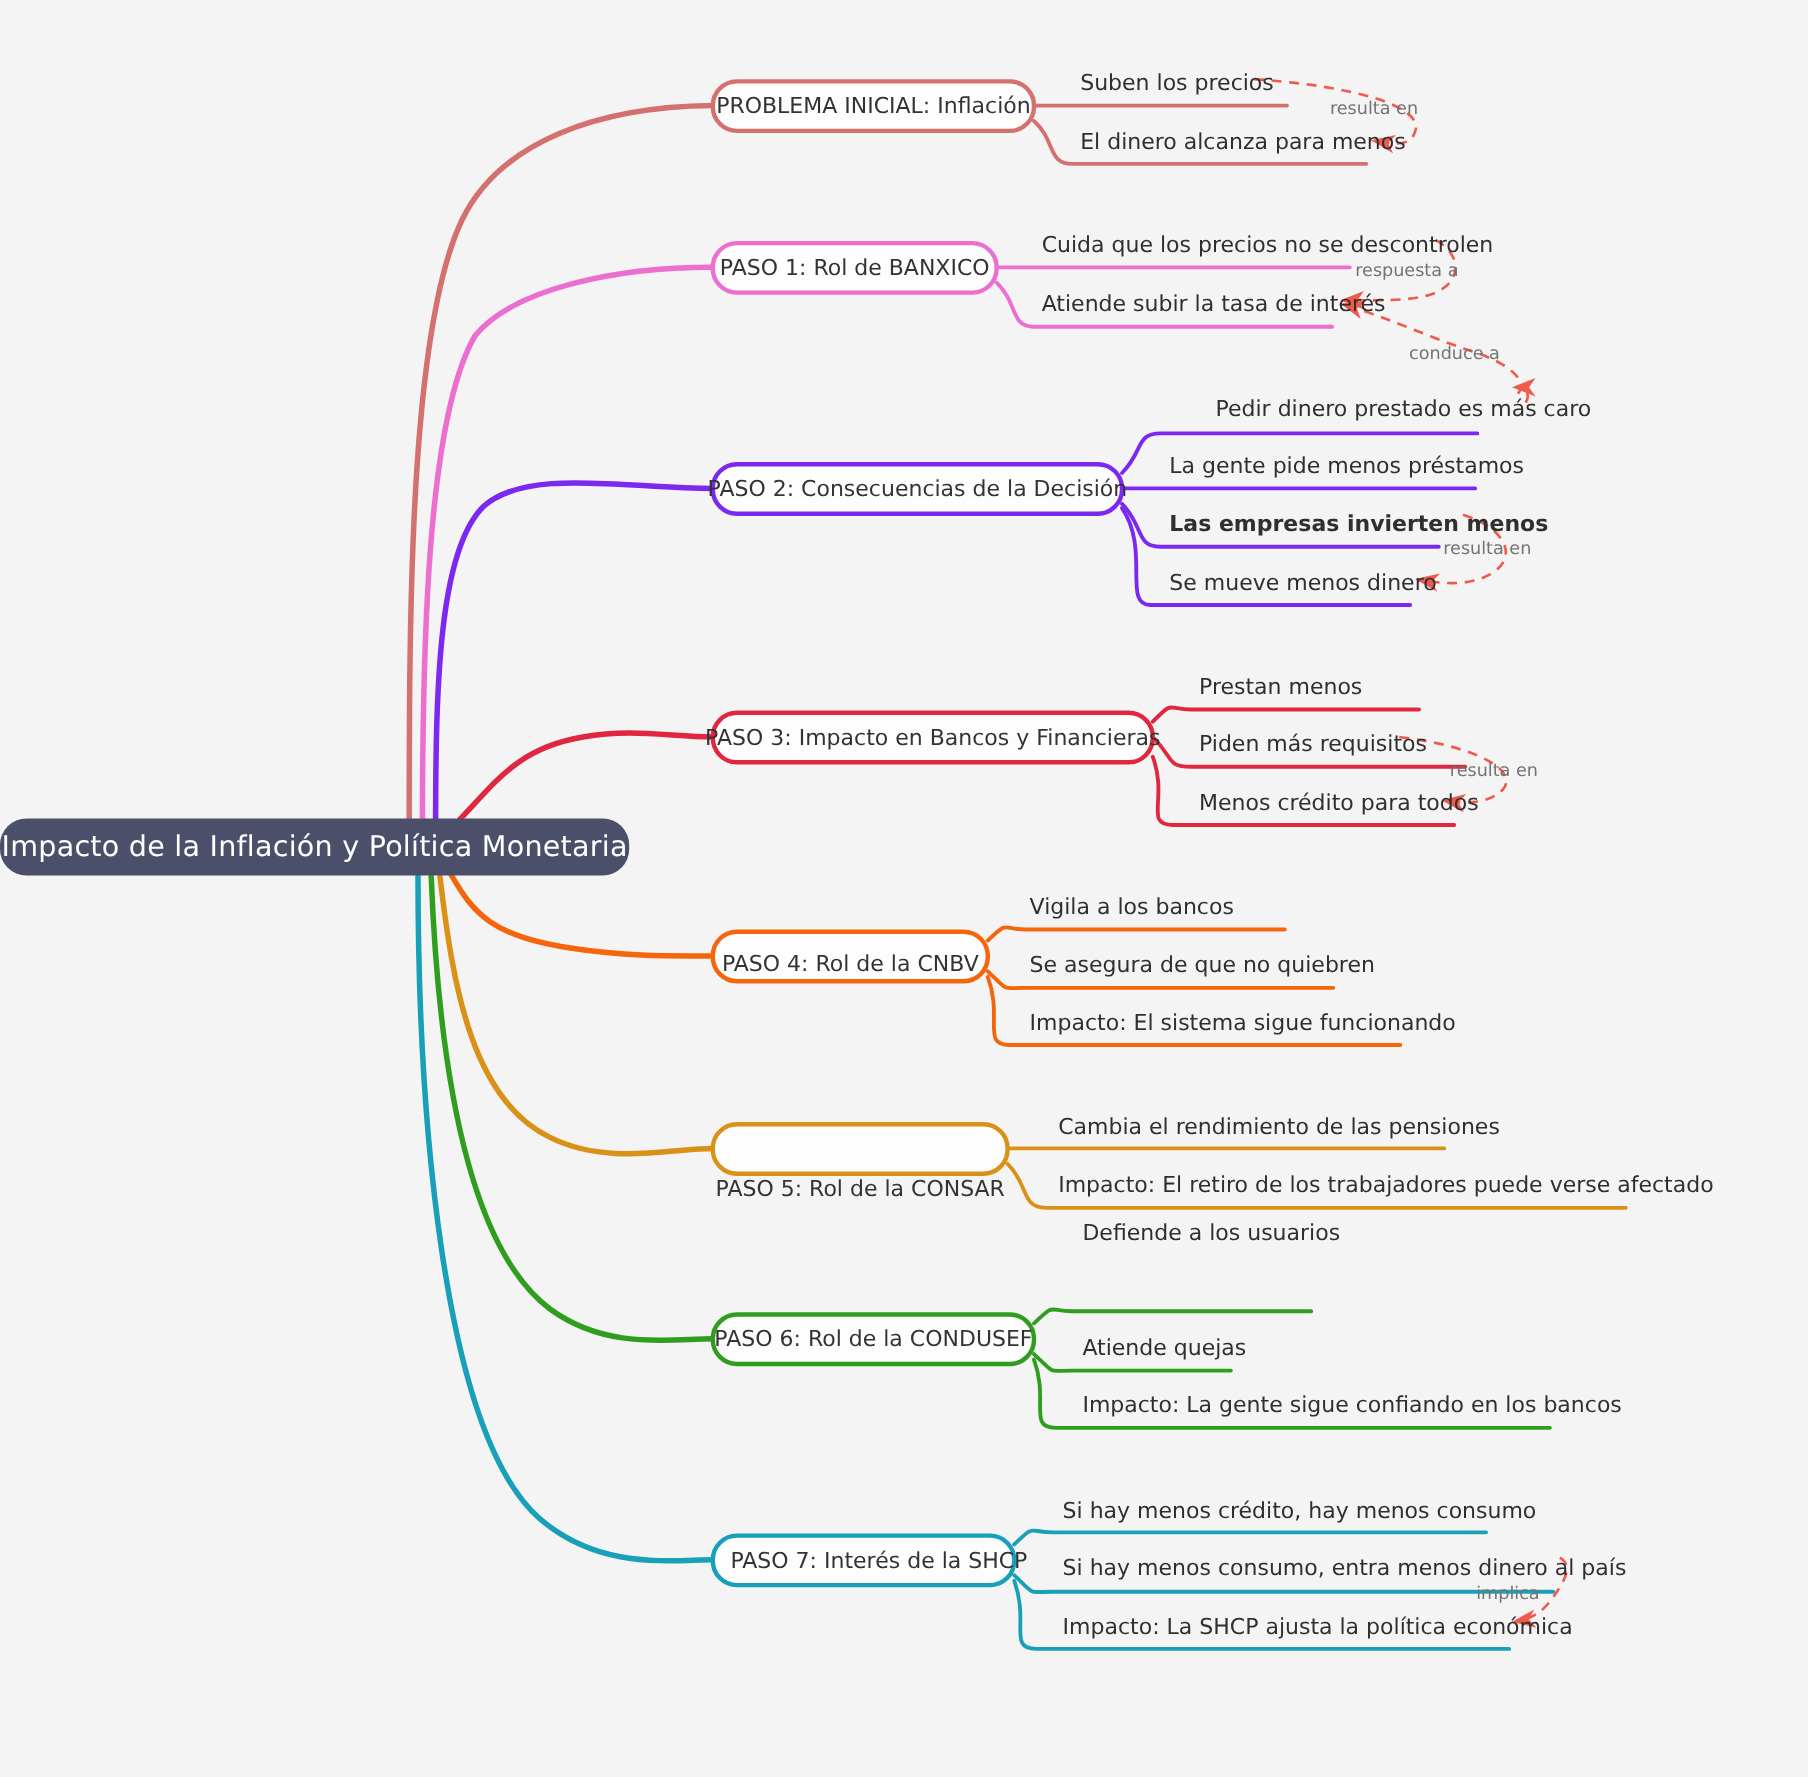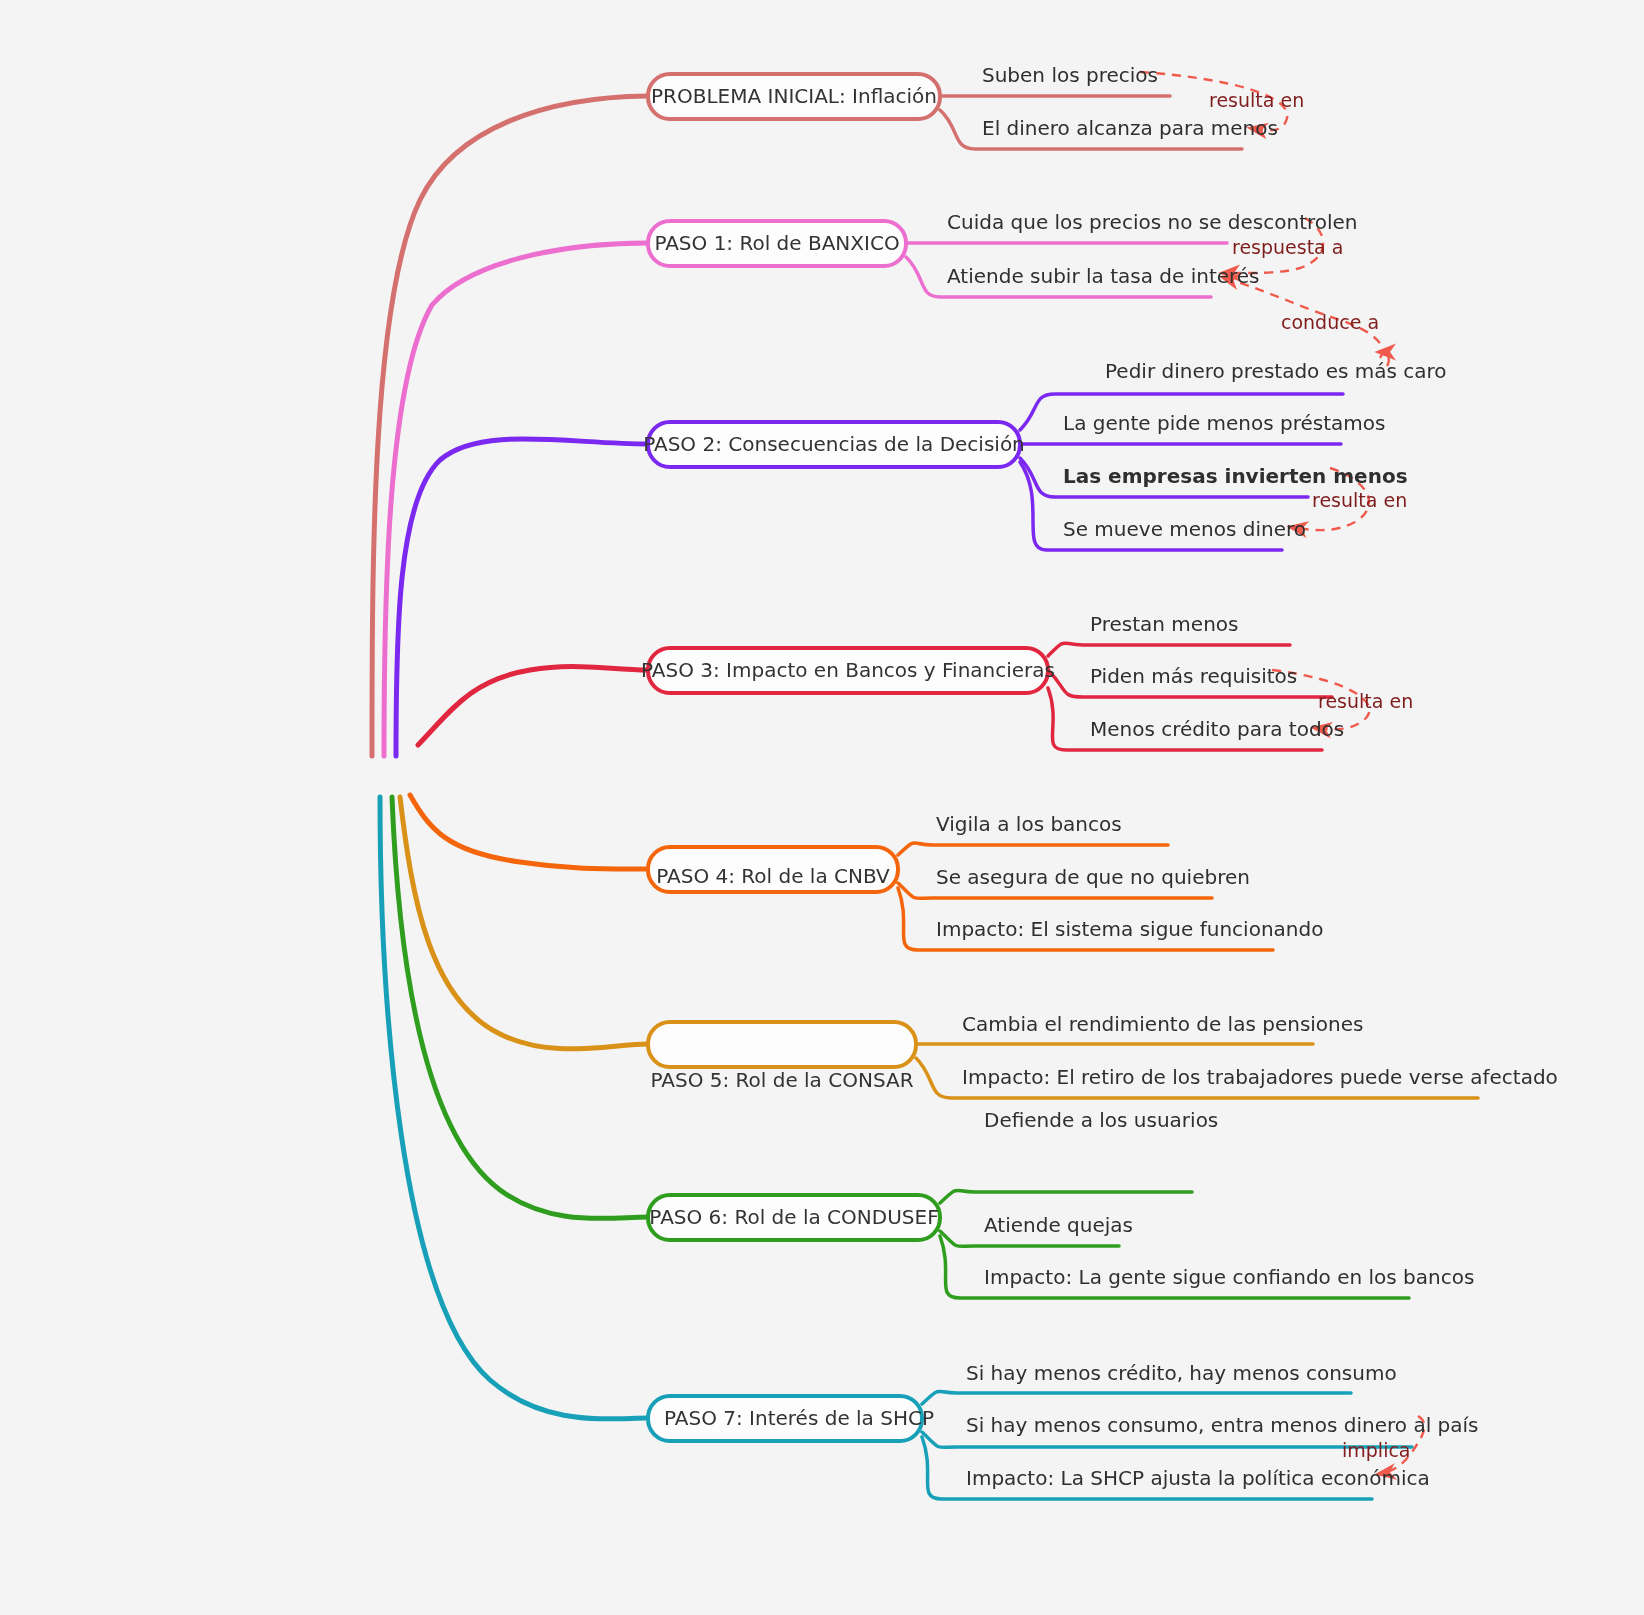--- a/index.html
+++ b/index.html
@@ -37,22 +37,22 @@
   .leaf{
     position:absolute;
     white-space:nowrap;
     color:#2f2f2f;
     font-size:20px;
     line-height:1;
   }
   .reltext{
     position:absolute;
     white-space:nowrap;
-    color:#7f1d1d;
-    font-size:19px;
+    color:#737373;
+    font-size:16px;
     line-height:1;
   }
 </style>
 </head>
 <body>
 
 <div id="canvas">
 
   <svg class="layer" viewBox="0 0 1644 1615">
 
@@ -122,20 +122,23 @@
 
     <path d="M 1387,366 C 1392,358 1386,352 1378,352" fill="none" stroke="#ef5a4c" stroke-width="2.4" stroke-dasharray="9,7" marker-end="url(#ah)"></path>
 
     <path d="M 1330,468 C 1368,480 1382,506 1355,522 C 1333,534 1310,530 1290,527" fill="none" stroke="#ef5a4c" stroke-width="2.4" stroke-dasharray="9,7" marker-end="url(#ah)"></path>
 
     <path d="M 1272,670 C 1340,678 1382,700 1366,718 C 1352,732 1330,730 1314,728" fill="none" stroke="#ef5a4c" stroke-width="2.4" stroke-dasharray="9,7" marker-end="url(#ah)"></path>
 
     <path d="M 1418,1416 C 1432,1424 1420,1440 1412,1452 C 1402,1466 1392,1472 1378,1474" fill="none" stroke="#ef5a4c" stroke-width="2.4" stroke-dasharray="9,7" marker-end="url(#ah)"></path>
   </svg>
 
+  <div class="node root" style="left:0px;top:744px;width:572px;">
+    <span>Impacto de la Inflación y Política Monetaria</span>
+  </div>
 
   <div class="node" style="left:648px;top:74px;width:292px;background:transparent;">
     <span>PROBLEMA INICIAL: Inflación</span>
   </div>
   <div class="node" style="left:648px;top:221px;width:258px;background:transparent;">
     <span>PASO 1: Rol de BANXICO</span>
   </div>
   <div class="node" style="left:648px;top:422px;width:372px;background:transparent;">
     <span>PASO 2: Consecuencias de la Decisión</span>
   </div>

